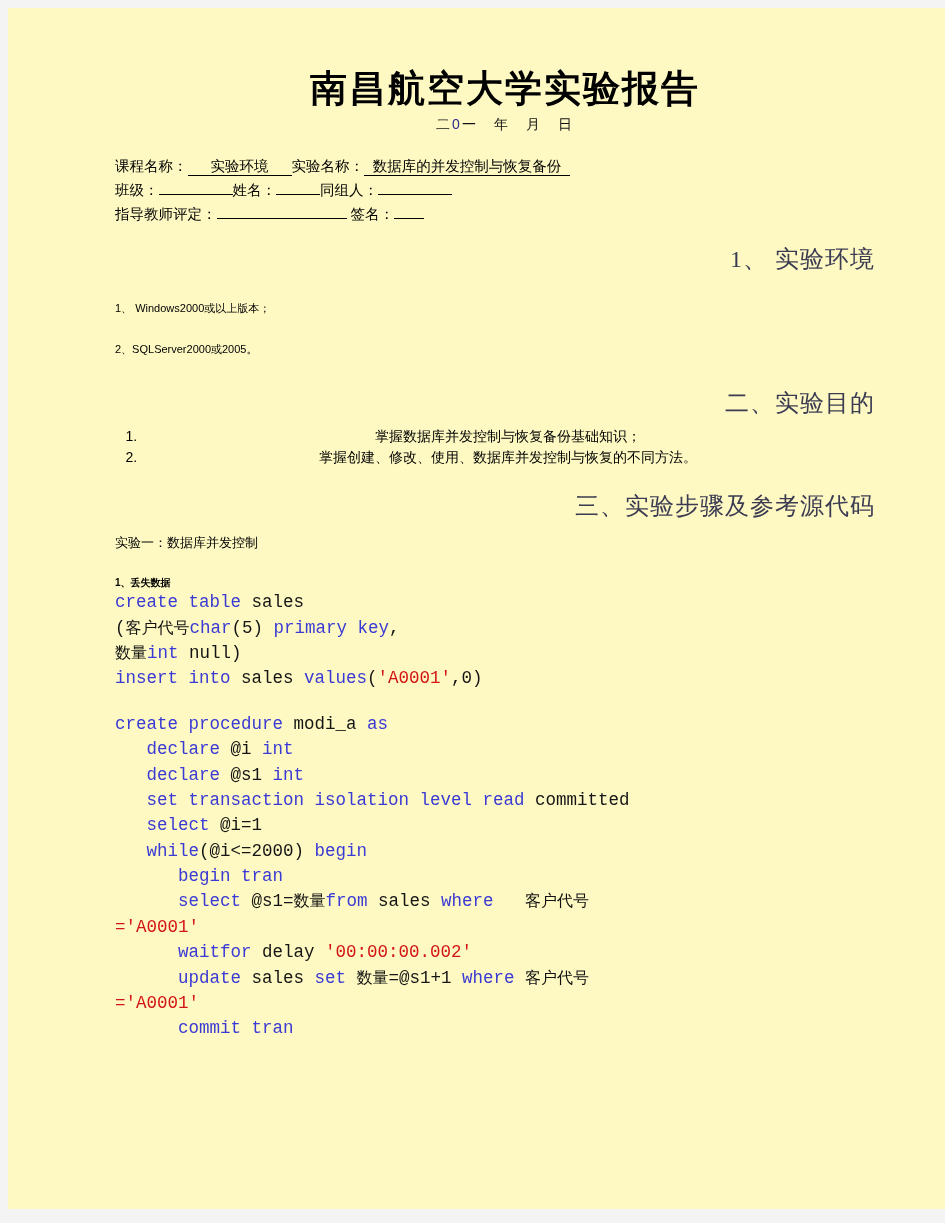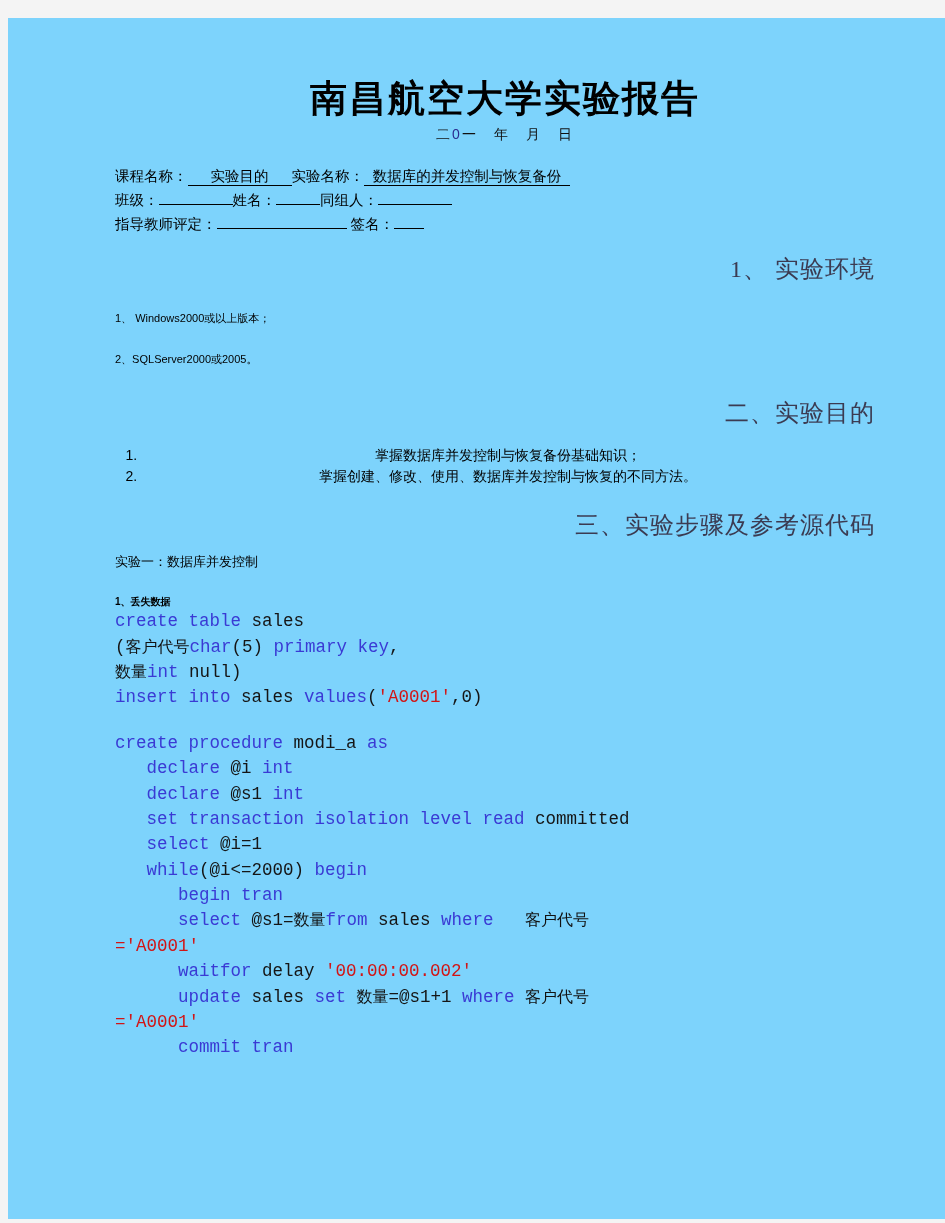--- a/index.html
+++ b/index.html
@@ -9,24 +9,24 @@
   }
   body {
     width: 945px;
     height: 1223px;
     font-family: "Liberation Serif", serif;
     overflow: hidden;
   }
   .page {
     position: absolute;
     left: 8px;
-    top: 18px;
+    top: 8px;
     width: 937px;
     height: 1201px;
-    background: #7dd3fc;
+    background: #fef9c3;
     box-sizing: border-box;
     padding: 0;
   }
   .content {
     position: absolute;
     left: 107px;
     top: 58px;
     width: 760px;
   }
 
@@ -84,21 +84,21 @@
   .h-section {
     font-family: "Liberation Serif", serif;
     font-size: 24px;
     color: #3b3b52;
     font-weight: normal;
     margin: 10px 0 0 0;
     letter-spacing: 1px;
     text-align: right;
   }
   .h-section.h1 { margin-top: 12px; margin-bottom: 26px; }
-  .h-section.h2 { margin-top: 30px; margin-bottom: 16px; }
+  .h-section.h2 { margin-top: 30px; margin-bottom: 7px; }
   .h-section.h3 { margin-top: 22px; margin-bottom: 2px; padding-left: 14px; }
 
   
   .p-env {
     font-family: "Liberation Sans", sans-serif;
     font-size: 11px;
     color: #000;
     margin: 0 0 26px 0;
   }
   .ol-goals {
@@ -144,21 +144,21 @@
 <body>
 
 <div class="page">
   <div class="content">
 
     <h1 class="doc-title">南昌航空大学实验报告</h1>
 
     <div class="doc-date"><span>二</span><span class="zero">0</span><span>一　年　月　日</span></div>
 
     <div class="info-block">
-      <div class="info-row"><span>课程名称：</span><span class="blank w-course">实验目的</span><span>实验名称：</span><span class="blank w-exp">数据库的并发控制与恢复备份</span></div>
+      <div class="info-row"><span>课程名称：</span><span class="blank w-course">实验环境</span><span>实验名称：</span><span class="blank w-exp">数据库的并发控制与恢复备份</span></div>
       <div class="info-row"><span>班级：</span><span class="blank w-class"></span><span>姓名：</span><span class="blank w-name"></span><span>同组人：</span><span class="blank w-group"></span></div>
       <div class="info-row"><span>指导教师评定：</span><span class="blank w-eval"></span>&nbsp;<span>签名：</span><span class="blank w-sign"></span></div>
     </div>
 
     <div class="h-section h1">1、 实验环境</div>
 
     <div class="p-env">1、 Windows2000或以上版本；</div>
     <div class="p-env">2、SQLServer2000或2005。</div>
 
     <div class="h-section h2">二、实验目的</div>

